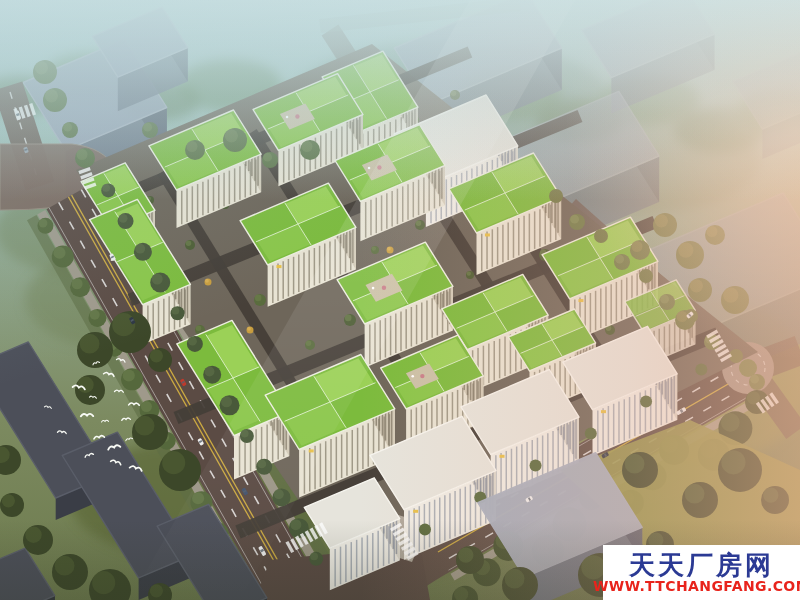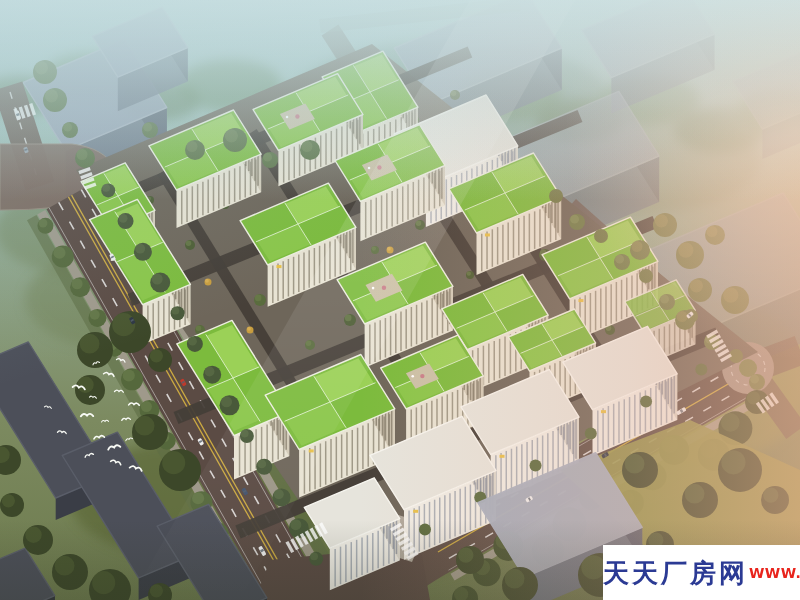--- a/index.html
+++ b/index.html
@@ -1,19 +1,19 @@
 <!DOCTYPE html>
 <html><head>
 <meta charset="utf-8">
 <style>
   html,body{margin:0;padding:0;background:#222;}
   .stage{position:relative;width:800px;height:600px;overflow:hidden;font-family:"DejaVu Sans","Liberation Sans",sans-serif;background:#8da287;}
   .stage svg{position:absolute;left:0;top:0;}
   .watermark{position:absolute;left:603px;top:545px;width:197px;height:55px;
-    display:flex;flex-direction:row;align-items:center;justify-content:flex-start;gap:1px;}
+    display:flex;flex-direction:column;align-items:center;justify-content:center;gap:1px;}
   .wm-name{font-size:26px;font-weight:bold;letter-spacing:3px;line-height:1;white-space:nowrap;}
   .wm-url{font-size:14px;font-weight:bold;letter-spacing:.4px;line-height:1;white-space:nowrap;}
 </style>
 </head>
 <body>
 
 <div class="stage">
   <svg id="scene" width="800" height="600" viewBox="0 0 800 600">
       <defs>
         <linearGradient id="sky" x1="0" y1="0" x2="0" y2="1">

